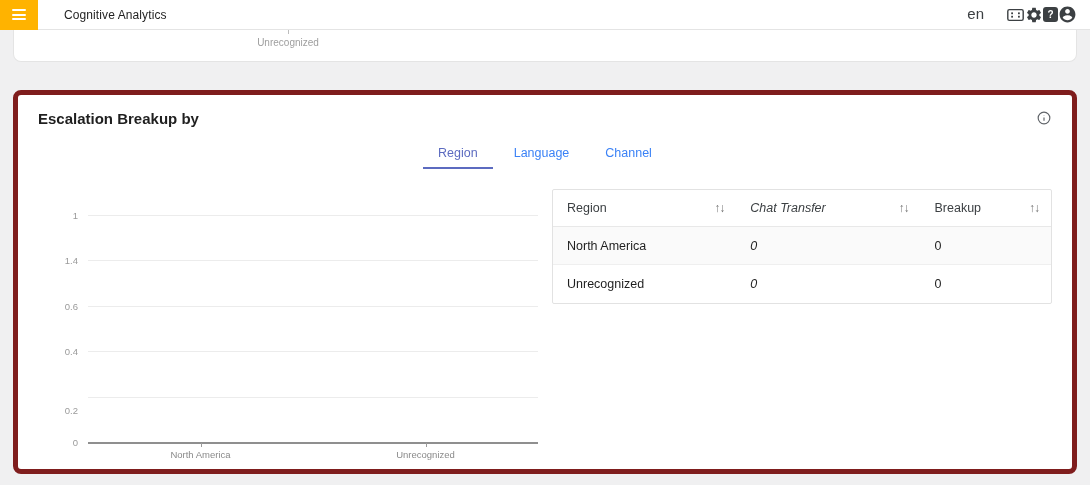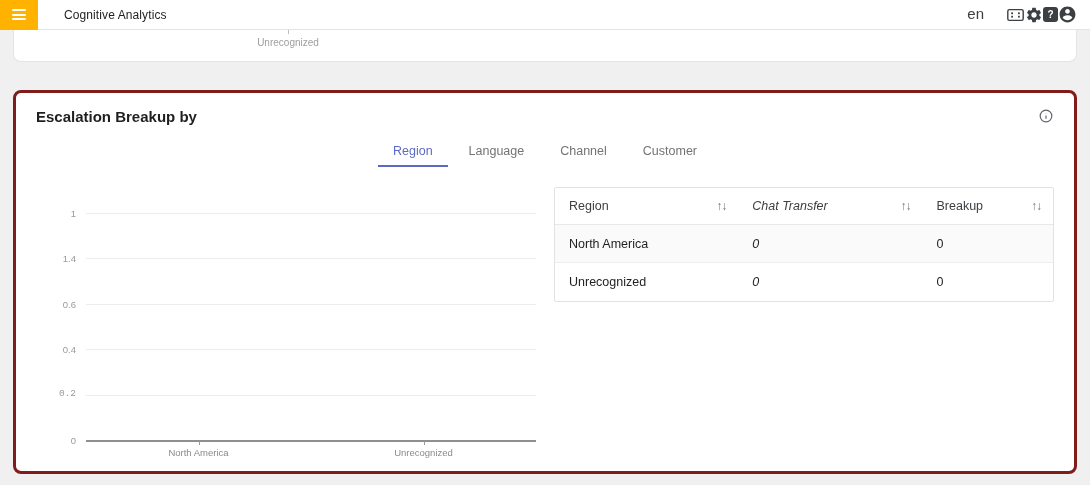--- a/index.html
+++ b/index.html
@@ -39,32 +39,32 @@
   .top-card .axis-tick {
     position:absolute; left:274px; top:-2px; width:1px; height:6px; background:#bdbdbd;
   }
   .top-card .axis-label {
     position:absolute; left:274px; top:7px; transform:translateX(-50%);
     font-size:10px; color:#9e9e9e; white-space:nowrap;
   }
   
   .main-card {
     margin:28px 13px 0; height:384px; background:#fff;
-    border:3px solid #7f1d1d; border-radius:8px; position:relative;
+    border:5px solid #7f1d1d; border-radius:8px; position:relative;
   }
   .card-header {
     display:flex; align-items:flex-start; justify-content:space-between;
     padding:15px 20px 0; height:38px;
   }
   .card-title { font-size:15px; font-weight:bold; color:#1f1f1f; }
   .info-btn { cursor:pointer; line-height:0; padding:1px; }
   
   .tabs { display:flex; justify-content:center; align-items:flex-end; height:36px; gap:6px; }
   .tab {
-    padding:10px 15px 7px; font-size:12.5px; color:#737373; cursor:pointer;
+    padding:10px 15px 7px; font-size:12.5px; color:#3b82f6; cursor:pointer;
     border-bottom:2px solid transparent; white-space:nowrap;
   }
   .tab.active { color:#5C6BC0; border-bottom-color:#5C6BC0; }
   
   .content { display:flex; padding:0 20px; }
   .chart-area { width:502px; flex:none; position:relative; height:300px; margin-top:46px; }
   .plot { position:absolute; left:50px; right:2px; top:0; height:227px; }
   .grid-line { position:absolute; left:0; right:0; height:1px; background:#ececec; }
   .grid-line.baseline { height:1.5px; background:#8f8f8f; }
   .ytick {
@@ -144,37 +144,36 @@
         <line x1="12" y1="11" x2="12" y2="16.5"></line>
         <circle cx="12" cy="7.5" r="0.6" fill="#5f6368" stroke="none"></circle>
       </svg>
     </span>
   </div>
 
   <nav class="tabs">
       <div class="tab active">Region</div>
       <div class="tab">Language</div>
       <div class="tab">Channel</div>
-      <div class="tab">Customer</div>
     </nav>
 
   <div class="content">
 
     <div class="chart-area">
       <div class="plot">
           <div class="grid-line" style="top: 0px;"></div>
           <span class="ytick" style="top: 0px;">1</span>
           <div class="grid-line" style="top: 45.4px;"></div>
           <span class="ytick" style="top: 45.4px;">1.4</span>
           <div class="grid-line" style="top: 90.8px;"></div>
           <span class="ytick" style="top: 90.8px;">0.6</span>
           <div class="grid-line" style="top: 136.2px;"></div>
           <span class="ytick" style="top: 136.2px;">0.4</span>
           <div class="grid-line" style="top: 181.6px;"></div>
-          <span class="ytick" style="top: 180px; font-family: Liberation Mono, monospace;">0.2</span>
+          <span class="ytick" style="top: 195px;">0.2</span>
           <div class="grid-line baseline" style="top: 227px;"></div>
           <span class="ytick" style="top: 227px;">0</span>
           <span class="xtick" style="left: 25%;"></span>
           <span class="xlabel" style="left: 25%;">North America</span>
           <div class="bar" style="left: 25%; width: 0px; height: 0px;"></div>
           <div class="bar" style="left: 25%; width: 0px; height: 0px;"></div>
           <span class="xtick" style="left: 75%;"></span>
           <span class="xlabel" style="left: 75%;">Unrecognized</span>
           <div class="bar" style="left: 75%; width: 0px; height: 0px;"></div>
           <div class="bar" style="left: 75%; width: 0px; height: 0px;"></div>

